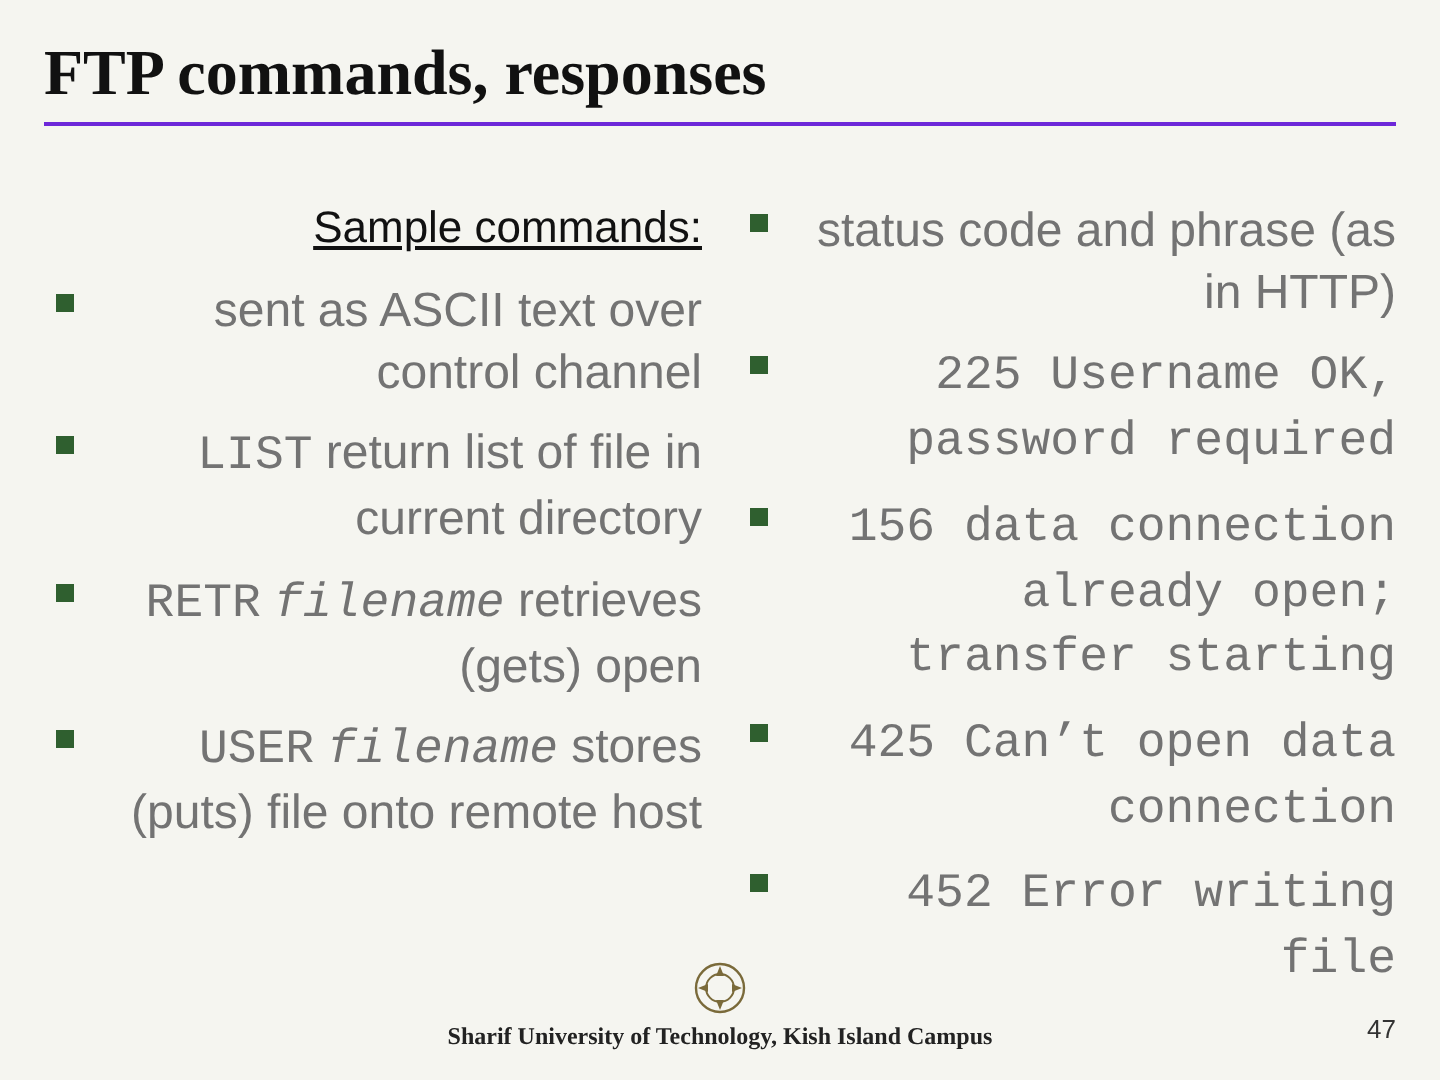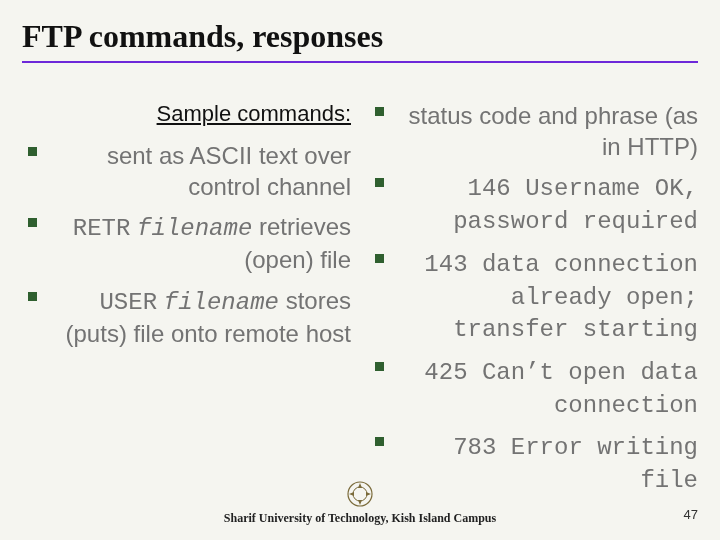--- a/index.html
+++ b/index.html
@@ -92,46 +92,49 @@
 
 <div class="cols">
 
   <div class="col">
     <div class="subhead">Sample commands:</div>
     <ul class="blist">
       <li><span class="sq"></span>
         <span>sent as ASCII text over control channel</span>
       </li>
       <li><span class="sq"></span>
+        <span class="mono">LIST</span><span> return list of file in current directory</span>
+      </li>
+      <li><span class="sq"></span>
         <span class="mono">RETR</span>
-        <span class="mono"> </span><span class="mono ital">filename</span><span> retrieves (open) file</span>
+        <span class="mono"> </span><span class="mono ital">filename</span><span> retrieves (gets) open</span>
       </li>
       <li><span class="sq"></span>
         <span class="mono">USER</span>
         <span class="mono"> </span><span class="mono ital">filename</span><span> stores (puts) file onto remote host</span>
       </li>
     </ul>
   </div>
 
   <div class="col">
     <ul class="blist">
       <li><span class="sq"></span>
         <span>status code and phrase (as in HTTP)</span>
       </li>
       <li><span class="sq"></span>
-        <span class="mono">146 Username OK, password required</span>
+        <span class="mono">225 Username OK, password required</span>
       </li>
       <li><span class="sq"></span>
-        <span class="mono">143 data connection already open; transfer starting</span>
+        <span class="mono">156 data connection already open; transfer starting</span>
       </li>
       <li><span class="sq"></span>
         <span class="mono">425 Can’t open data connection</span>
       </li>
       <li><span class="sq"></span>
-        <span class="mono">783 Error writing file</span>
+        <span class="mono">452 Error writing file</span>
       </li>
     </ul>
   </div>
 
 </div>
 
 <div class="footer">
   <div class="crest">
     <svg viewBox="0 0 30 30" width="30" height="30">
       <circle cx="15" cy="15" r="12" fill="none" stroke="#7a6a3a" stroke-width="1.2"></circle>

